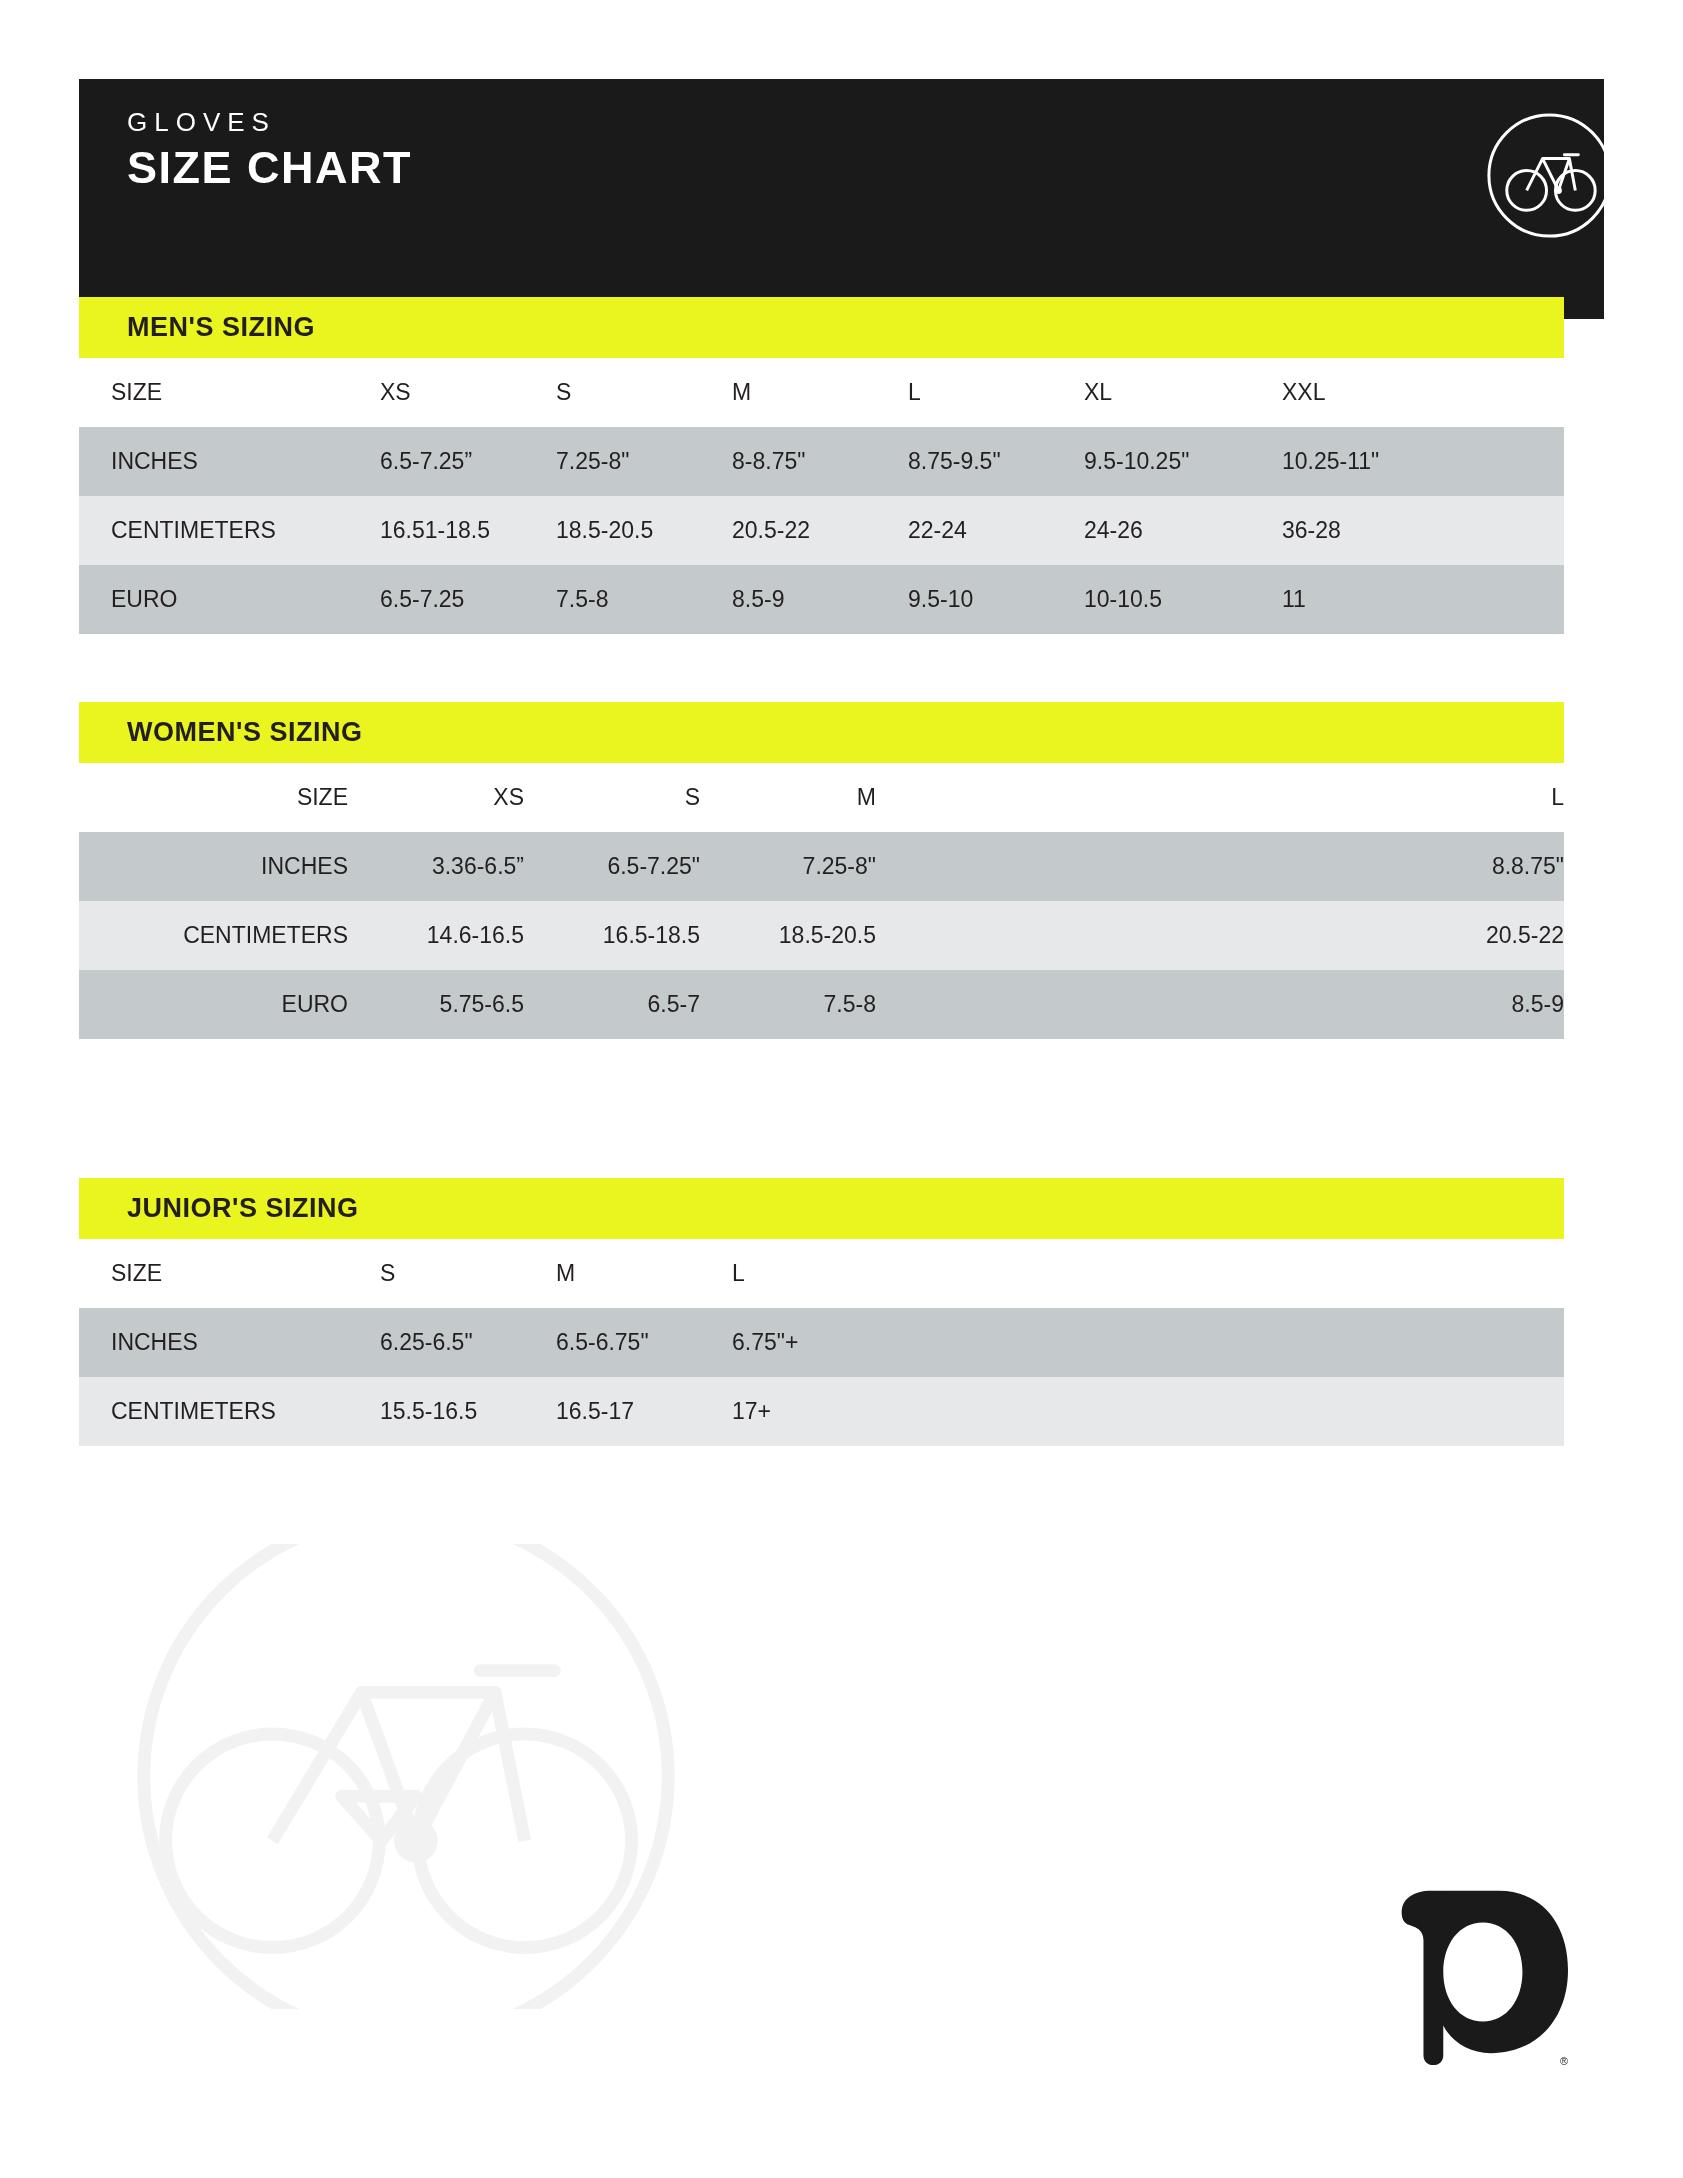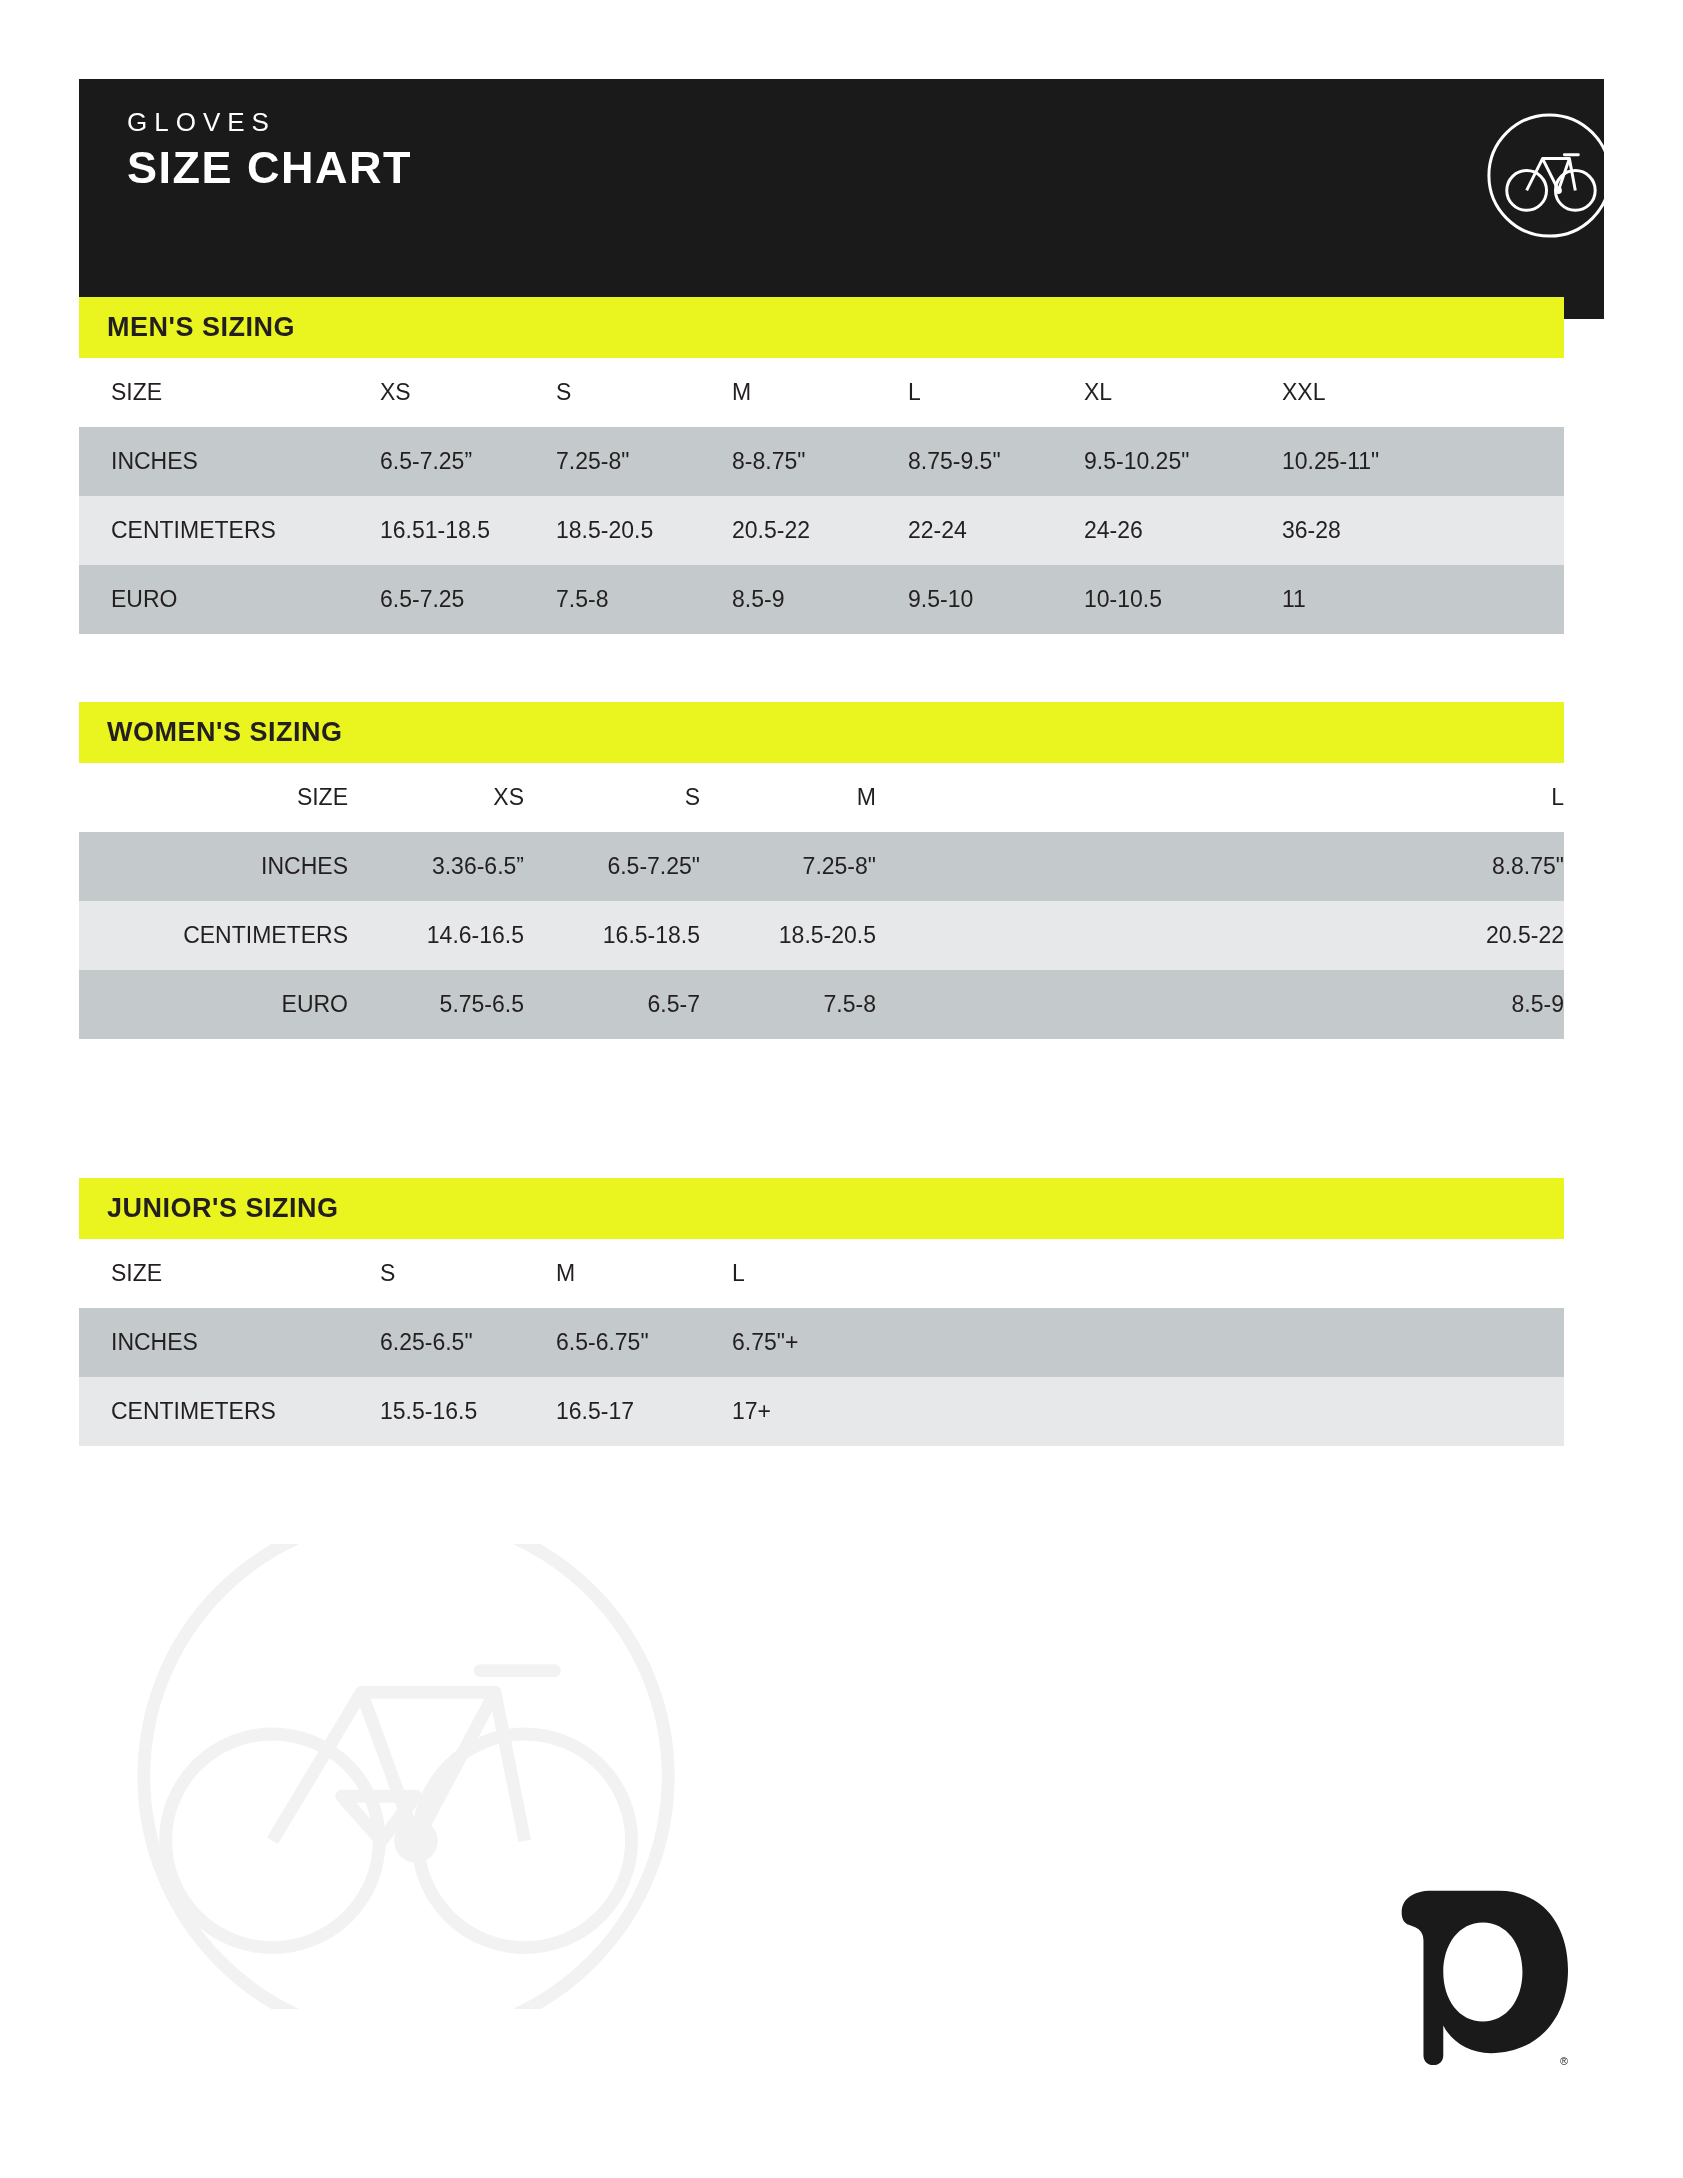--- a/index.html
+++ b/index.html
@@ -56,21 +56,21 @@
   .section {
     position: absolute;
     left: 79px;
     width: 1485px;
   }
   .section-title-bar {
     background: #eaf520;
     height: 61px;
     display: flex;
     align-items: center;
-    padding-left: 28px;
+    padding-left: 48px;
     box-sizing: border-box;
   }
   .section-title {
     font-size: 27px;
     font-weight: 700;
     letter-spacing: 0.5px;
     color: #231f20;
   }
 
   table.size-table {

